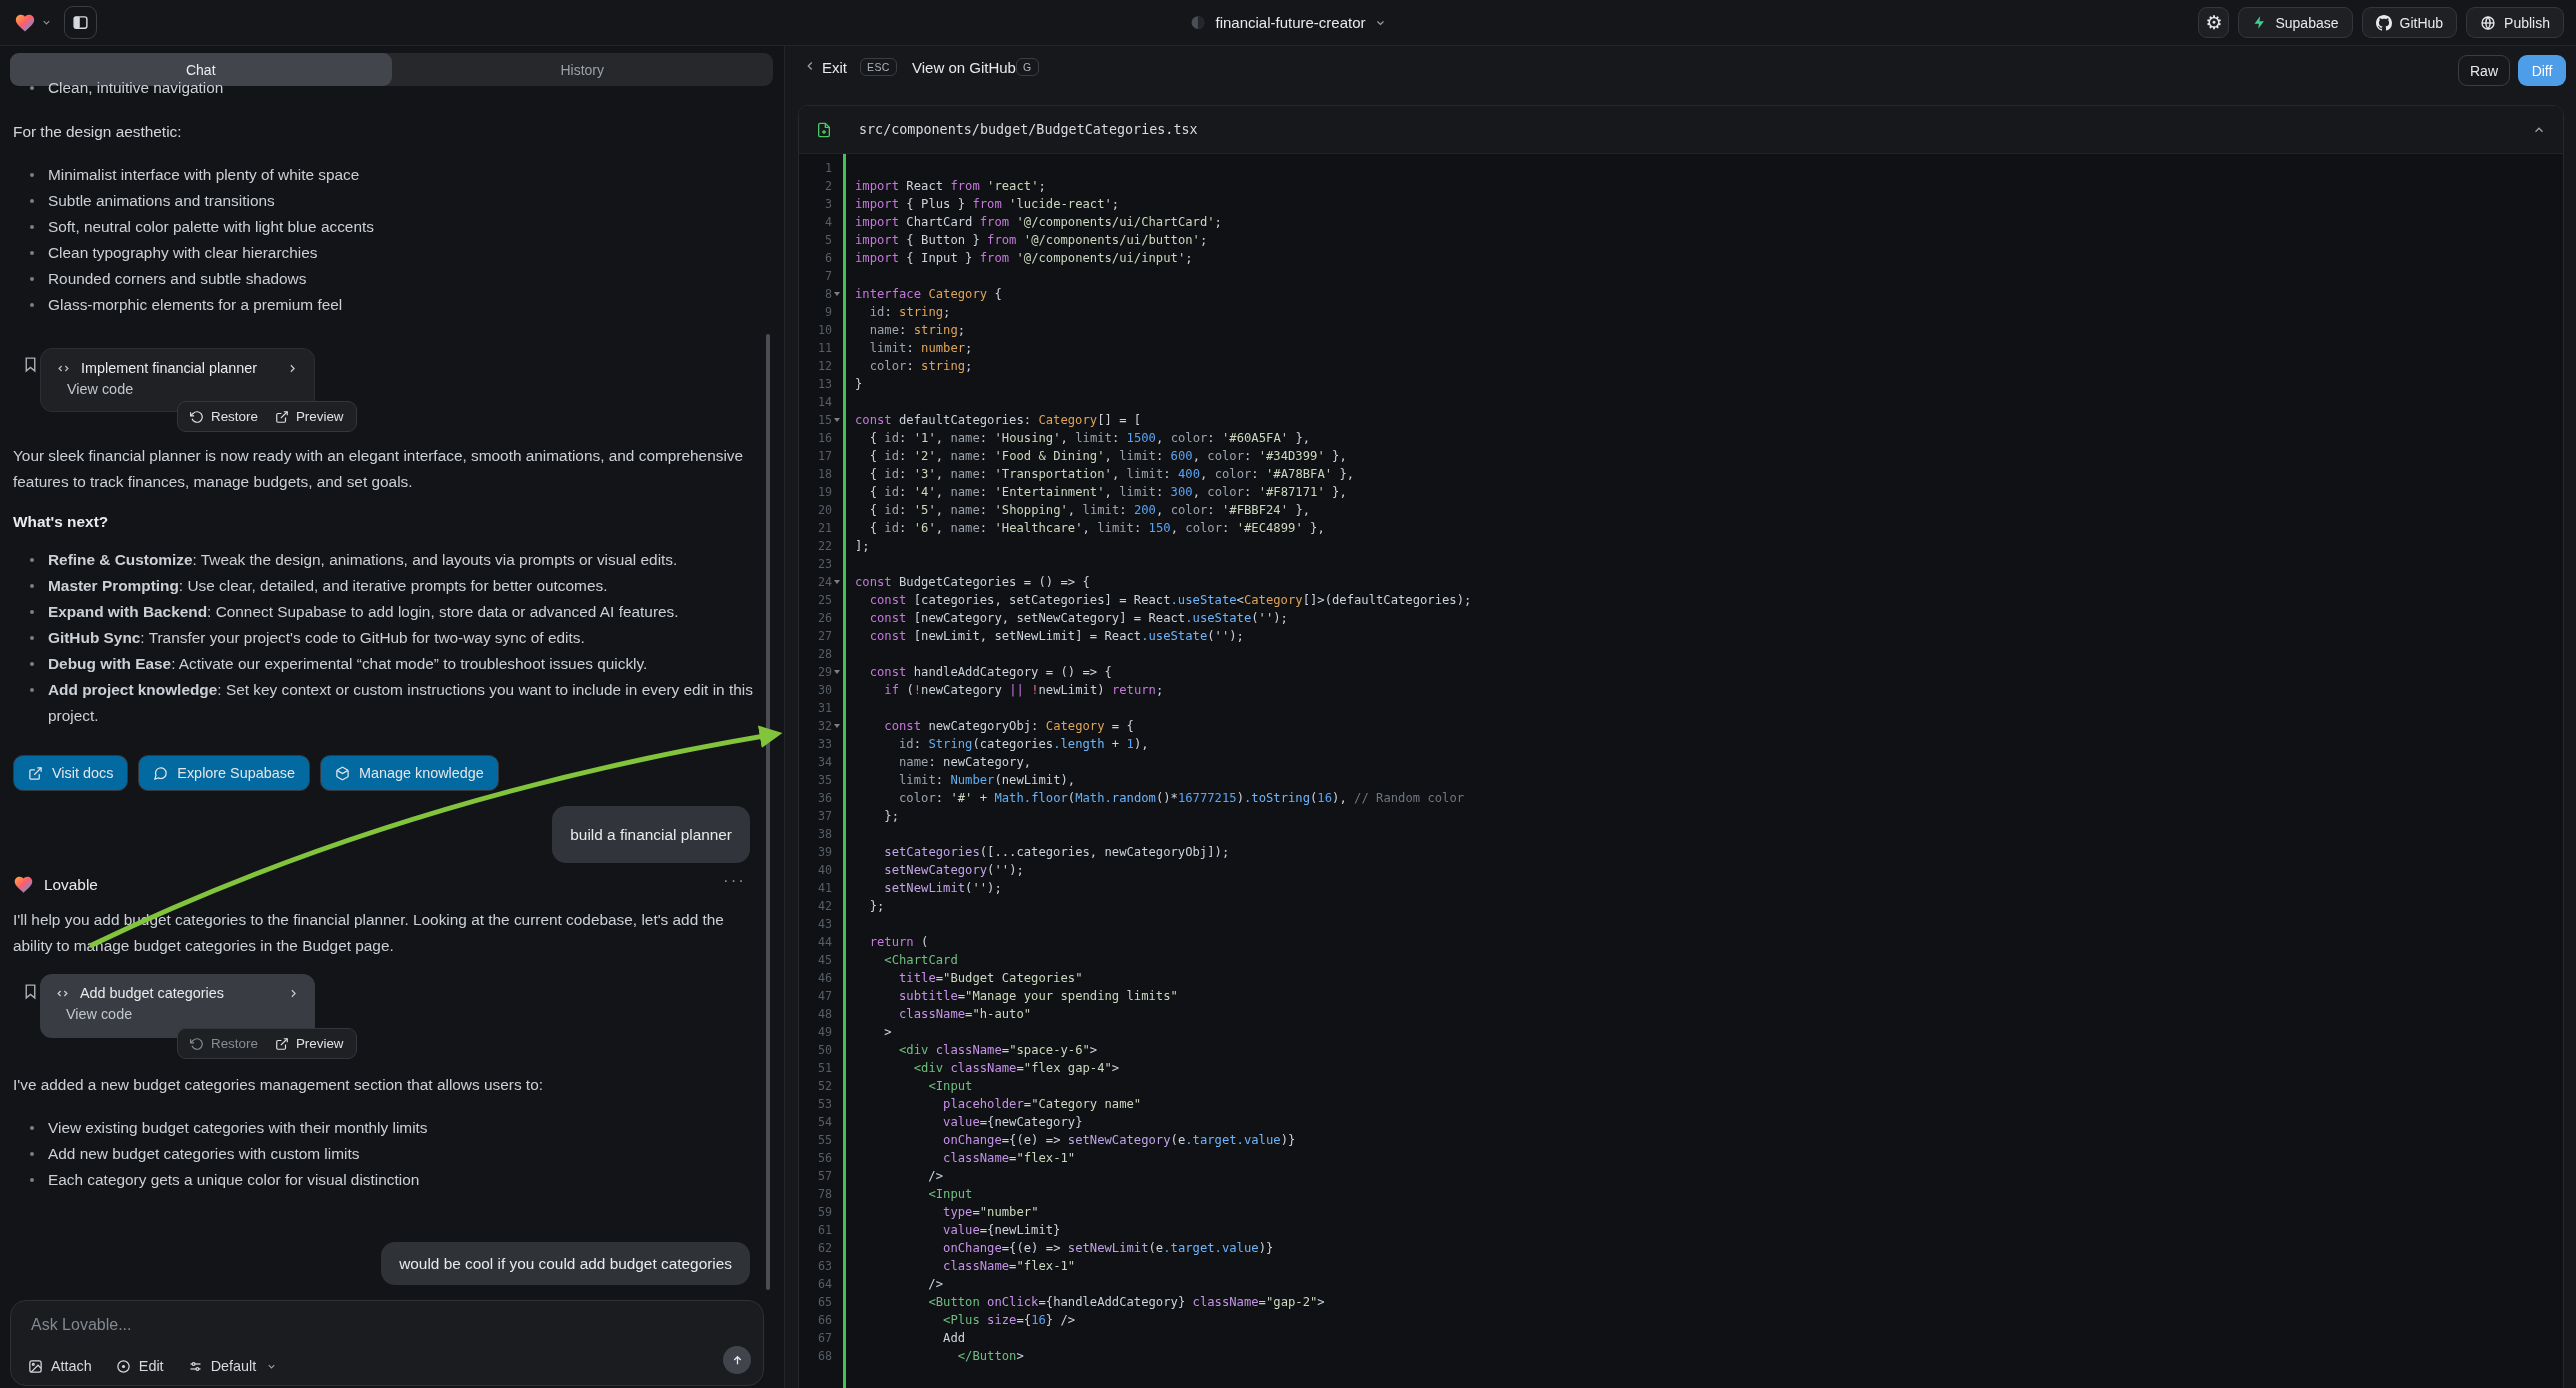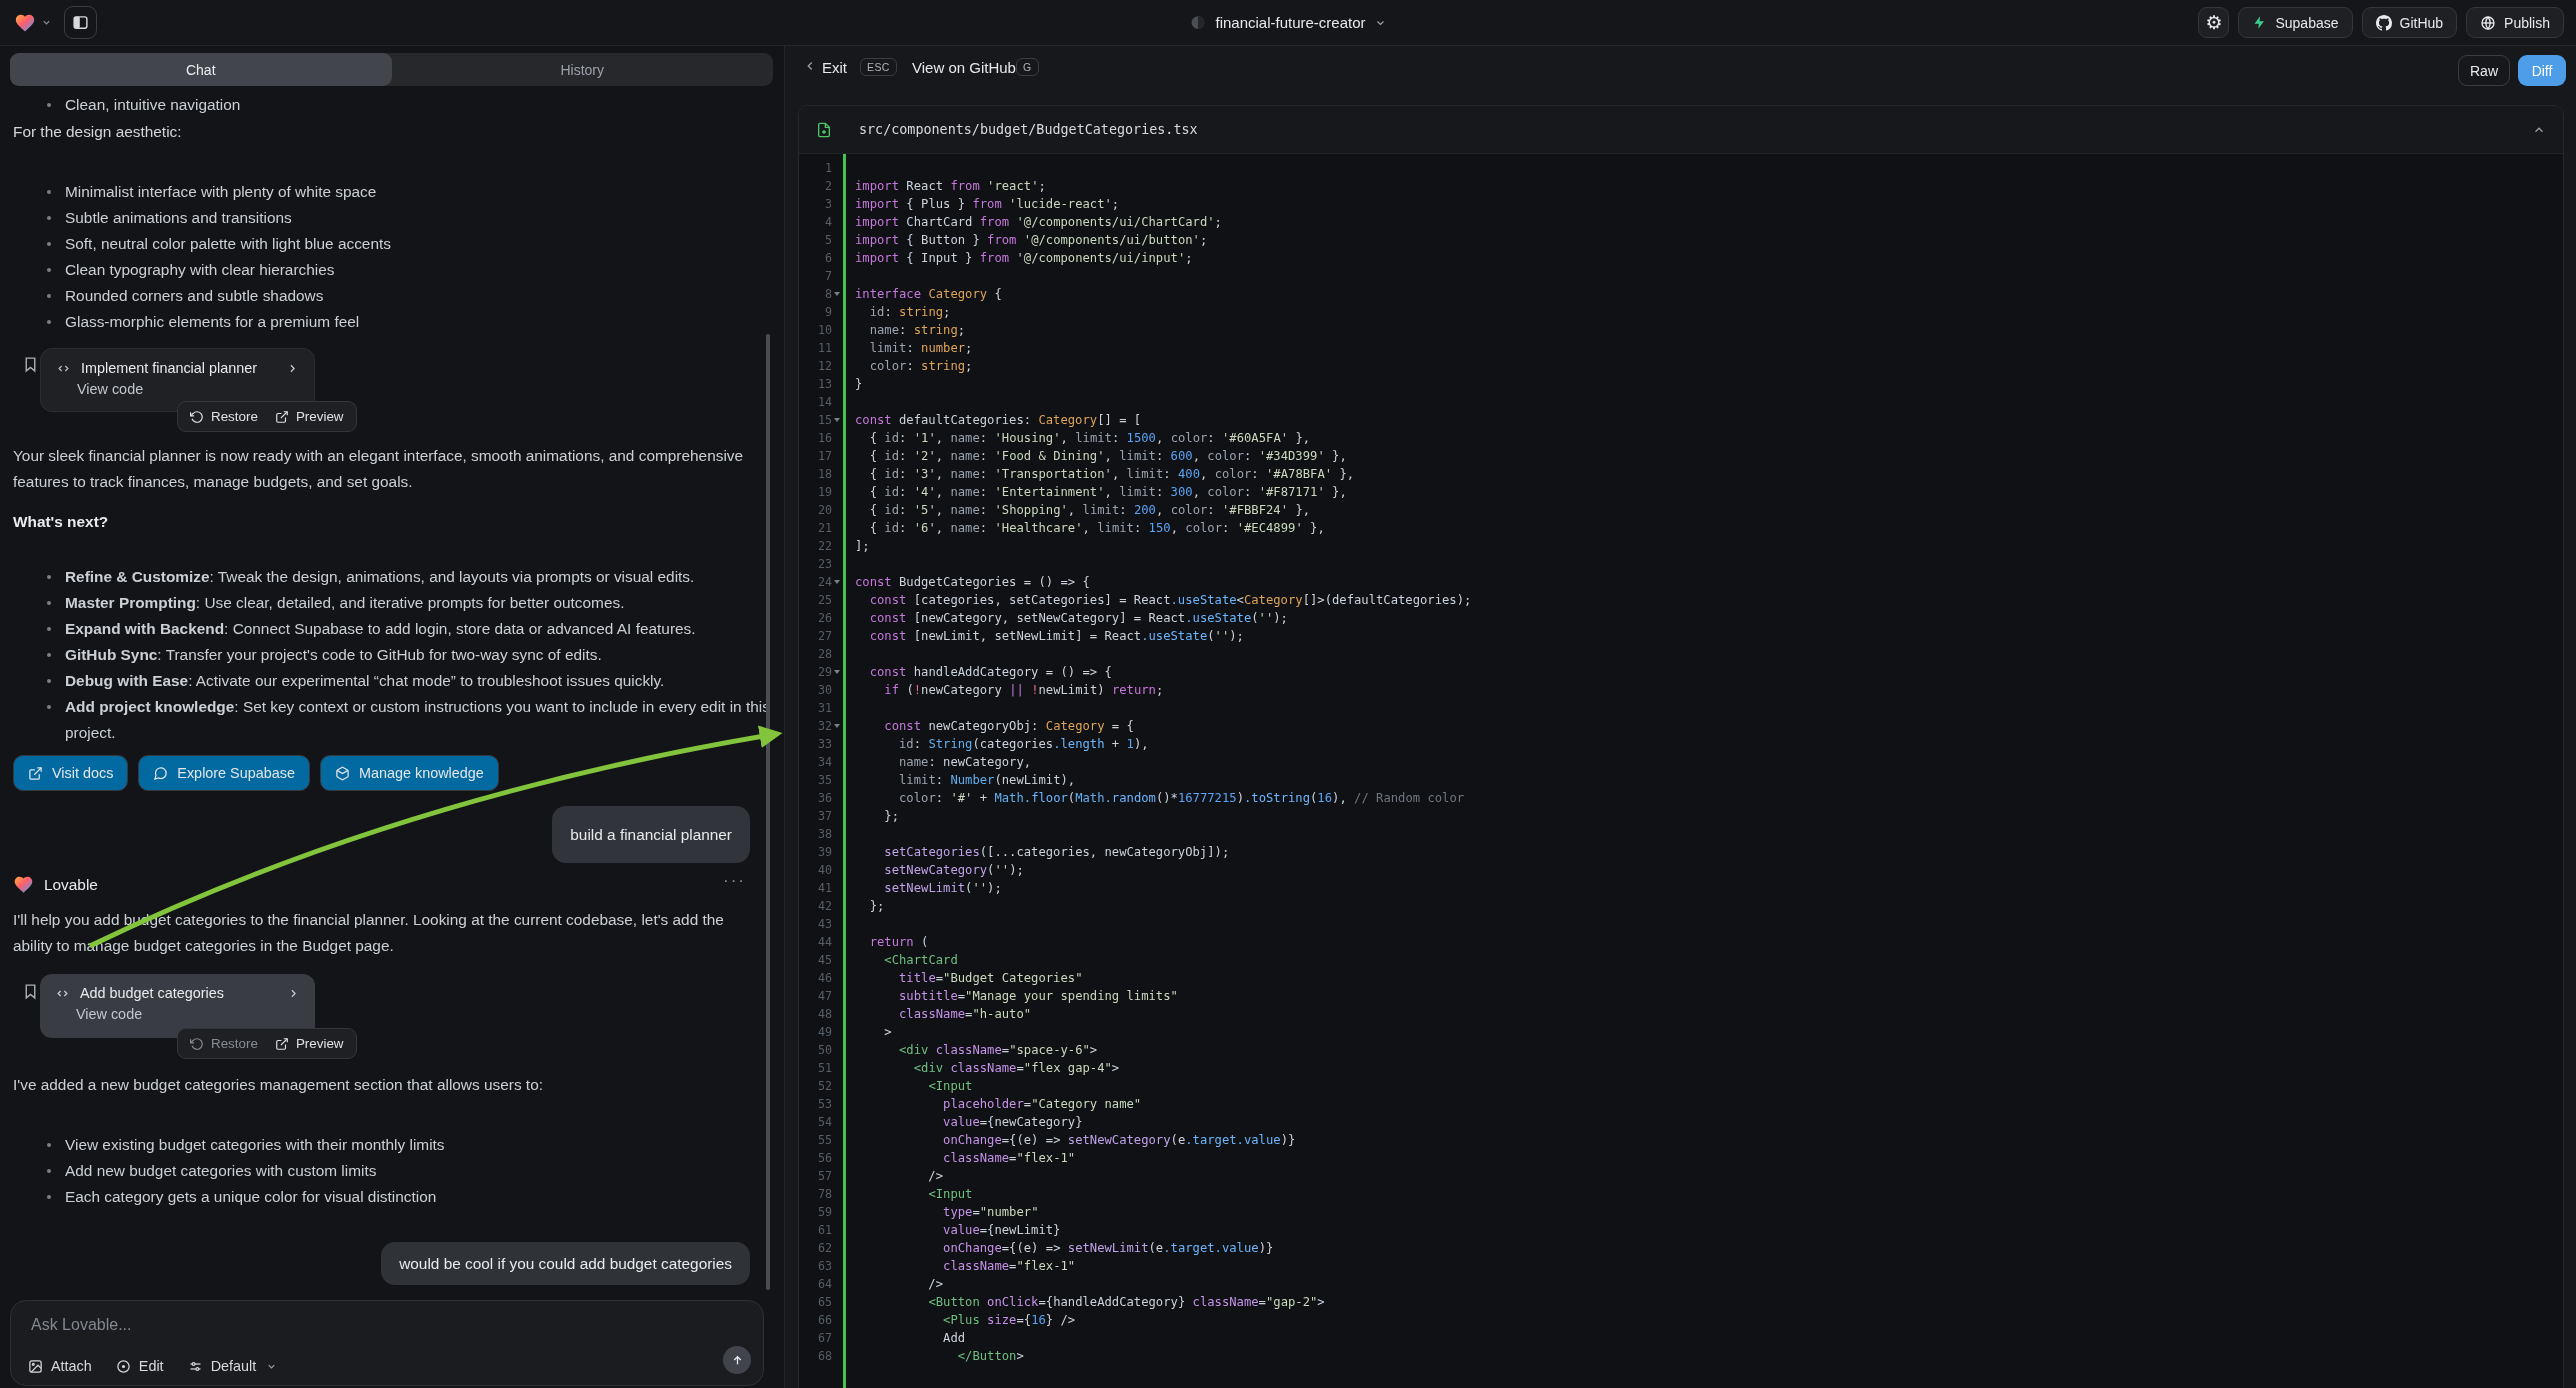--- a/index.html
+++ b/index.html
@@ -22,21 +22,21 @@
           border:1px solid #33363B;border-radius:9px;color:#E7E9EB;font-size:14px;box-sizing:border-box}
   .tb-btn.icon-only{width:31px;padding:0;justify-content:center;font-size:19px}
 
   
   #chat-panel{position:absolute;left:0;top:45px;width:784px;height:1343px;background:#131417}
   .tabs{position:absolute;left:10px;top:8px;width:763px;height:33px;background:#26282C;border-radius:9px;display:flex}
   .tab{flex:1;display:flex;align-items:center;justify-content:center;font-size:14px;color:#9CA2A9;border-radius:9px}
   .tab.active{background:#42454B;color:#ECEDEF}
 
   .chat-text{font-size:15.4px;line-height:26px;color:#CBD0D6}
-  .blist{list-style:none;margin:17px;padding:0}
+  .blist{list-style:none;margin:0;padding:0}
   .blist li{display:flex;gap:14px;line-height:26px;font-size:15.4px}
   .dot{width:4px;height:4px;border-radius:50%;background:#7A8087;margin-top:11px;flex:none}
   .sep{white-space:pre}
 
   #b-top{position:absolute;left:30px;top:30px;right:40px}
   #h-design{position:absolute;left:13px;top:74px;font-size:15.4px;color:#D2D6DB}
   #design-list{position:absolute;left:30px;top:117px;right:30px}
   #p-ready{position:absolute;left:13px;top:398px;width:745px}
   #h-next{position:absolute;left:13px;top:468px;font-size:15.4px;font-weight:bold;color:#E9EBED}
   #next-list{position:absolute;left:30px;top:502px;width:737px}
@@ -44,21 +44,21 @@
   #para2{position:absolute;left:13px;top:1027px;width:745px}
   #msg1{position:absolute;left:13px;top:862px;width:749px}
 
   .bookmark{position:absolute;left:22px;color:#A9AEB5}
   .version-card{position:absolute;left:40px;width:275px;height:64px;border-radius:12px;
                 padding:11px 15px;box-sizing:border-box}
   #card1{top:303px;background:#1F2125;border:1px solid #2B2E33}
   #card2{top:929px;background:#393C42}
   .vc-row{display:flex;align-items:center;gap:10px;font-size:14.4px;color:#E9EBED}
   .vc-chevron{margin-left:auto;color:#C9CDD2}
-  .vc-sub{margin-left:21px;margin-top:5px;font-size:14.4px;color:#C2C7CD}
+  .vc-sub{margin-left:11px;margin-top:5px;font-size:14.4px;color:#C2C7CD}
   .pill{position:absolute;left:177px;height:31px;background:#1E2024;border:1px solid #33363C;border-radius:9px;
         display:flex;align-items:center;gap:17px;padding:0 12px;font-size:13.4px;z-index:5;box-sizing:border-box}
   #pill1{top:356px}
   #pill2{top:983px}
   .pill .item{display:flex;gap:7px;align-items:center;color:#DFE2E5}
   #pill2 .item.restore{color:#878D94}
 
   #quick-actions{position:absolute;left:13px;top:710px;display:flex;gap:10px}
   .qa-btn{height:34px;padding:0 14px;display:flex;align-items:center;gap:9px;background:#0369a1;
           border:1px solid #35383D;border-radius:10px;font-size:14.4px;color:#E3E6E9}

